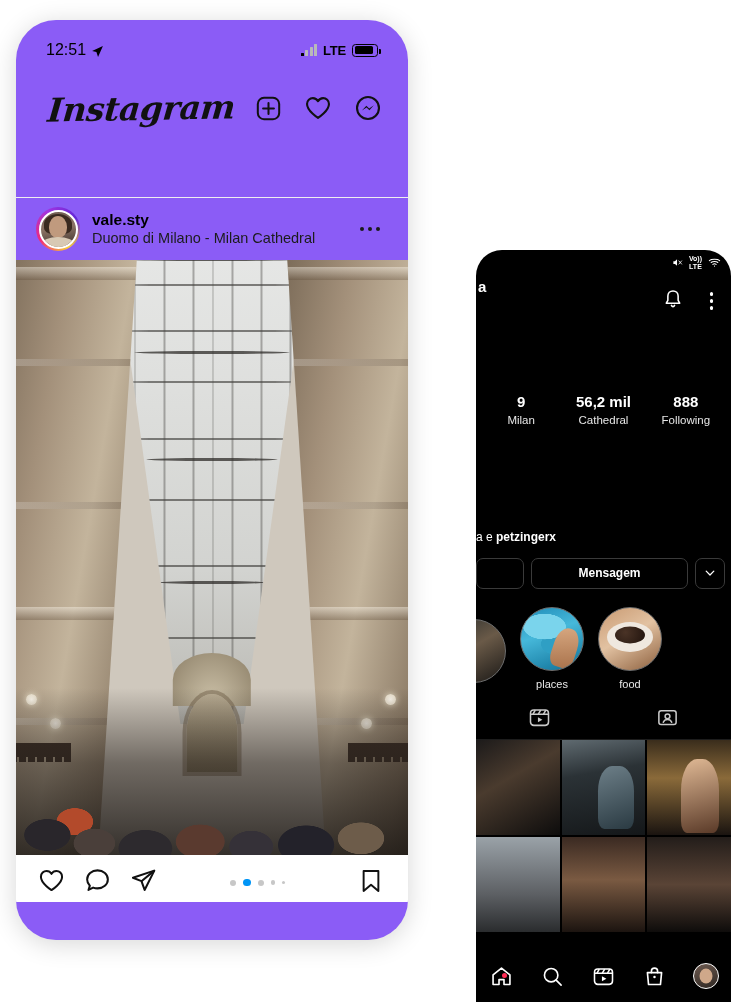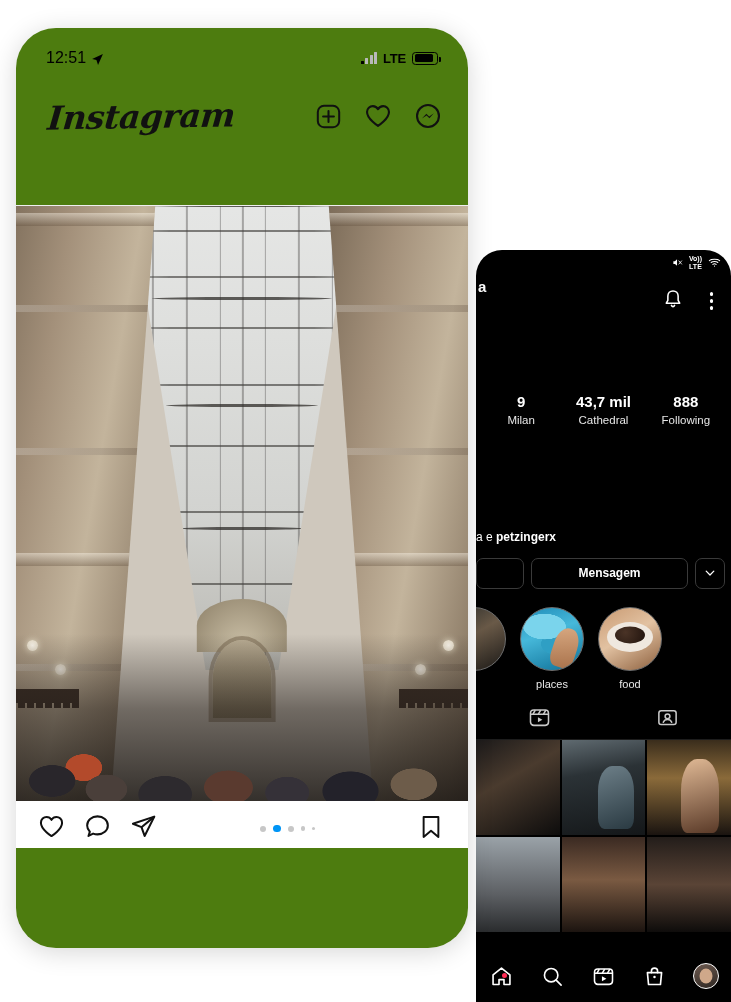--- a/index.html
+++ b/index.html
@@ -6,23 +6,23 @@
   html, body {
     width: 731px; height: 1002px;
     background: #ffffff;
     font-family: "Liberation Sans", sans-serif;
     overflow: hidden;
   }
   #stage { position: relative; width: 731px; height: 1002px; background: #fff; }
 
   
   #feed-phone {
-    position: absolute; left: 16px; top: 28px;
-    width: 452px; height: 920px;
-    background: #4d7c0f;
+    position: absolute; left: 16px; top: 20px;
+    width: 392px; height: 920px;
+    background: #8b5cf6;
     border-radius: 40px;
     overflow: hidden;
     box-shadow: 0 4px 26px rgba(0,0,0,0.16);
     z-index: 2;
   }
 
   
   .ios-status {
     height: 48px; display: flex; align-items: center;
     justify-content: space-between; padding: 12px 30px 0 30px;
@@ -199,21 +199,21 @@
   .btn-row { display:flex; gap:7px; padding: 14px 6px 0 0; align-items:center; }
   .pbtn {
     height: 31px; border:1px solid #3a3a3a; border-radius:7px; background:#000;
     display:flex; align-items:center; justify-content:center;
     font-size: 12px; font-weight: bold; color:#fff;
   }
   .pbtn.follow { width: 48px; }
   .pbtn.message { flex: 1 1 auto; }
   .pbtn.chev { width: 30px; flex:0 0 auto; }
 
-  .highlights { display:flex; gap: 14px; padding: 18px 0 0 0; align-items:flex-start; }
+  .highlights { display:flex; gap: 14px; padding: 18px 0 0 0; align-items:flex-end; }
   .hl { width: 64px; text-align:center; flex:0 0 auto; }
   .hl-circle {
     width: 64px; height: 64px; border-radius:50%; border:1.5px solid #6e6e6e;
     overflow:hidden; position:relative;
   }
   .hl-label { font-size: 11px; color:#e8e8e8; margin-top: 7px; }
   .hl-img-car { background: linear-gradient(150deg,#2a2d2c 0%,#6a5a48 45%,#1a1816 100%); }
   .hl-img-pool {
     background:
       radial-gradient(ellipse 30px 18px at 38% 30%, #7ad4ec 0 70%, transparent 72%),
@@ -334,20 +334,38 @@
           <svg width="28" height="28" viewBox="0 0 24 24" fill="none" stroke="#111" stroke-width="1.8">
             <circle cx="12" cy="12" r="9.4"></circle>
             <path d="M6.8 14.2 L10.6 10.0 L13.0 12.4 L17.0 9.6 L13.2 14.0 L10.8 11.6 Z" fill="#111" stroke="none"></path>
           </svg>
         </span>
       </div>
     </div>
 
     <div class="topbar-spacer"></div>
 
+    <div class="post-head">
+      <div class="avatar-ring">
+        <div class="avatar-inner">
+          <span class="hair"></span>
+          <span class="face"></span>
+          <span class="shoulders"></span>
+        </div>
+      </div>
+      <div class="post-meta">
+        <div class="post-user">vale.sty</div>
+        <div class="post-loc">Duomo di Milano - Milan Cathedral</div>
+      </div>
+      <div class="dots-h">
+          <i></i>
+          <i></i>
+          <i></i>
+        </div>
+    </div>
 
     <div class="post-photo">
       <div class="sky-vault">
         <div class="vault-ribs">
 
           <span class="rib-h" style="top:14%"></span>
           <span class="rib-h" style="top:23%"></span>
           <span class="rib-h" style="top:33%"></span>
           <span class="rib-h" style="top:44%"></span>
           <span class="rib-h" style="top:56%"></span>
@@ -463,21 +481,21 @@
           <i></i>
         </span>
     </div>
 
     <div class="stats-row">
       <div class="stat">
         <div class="stat-num">9</div>
         <div class="stat-lbl">Milan</div>
       </div>
       <div class="stat">
-        <div class="stat-num">43,7 mil</div>
+        <div class="stat-num">56,2 mil</div>
         <div class="stat-lbl">Cathedral</div>
       </div>
       <div class="stat">
         <div class="stat-num">888</div>
         <div class="stat-lbl">Following</div>
       </div>
     </div>
 
     <div class="bio-line">
       <span>a e </span><b>petzingerx</b>

